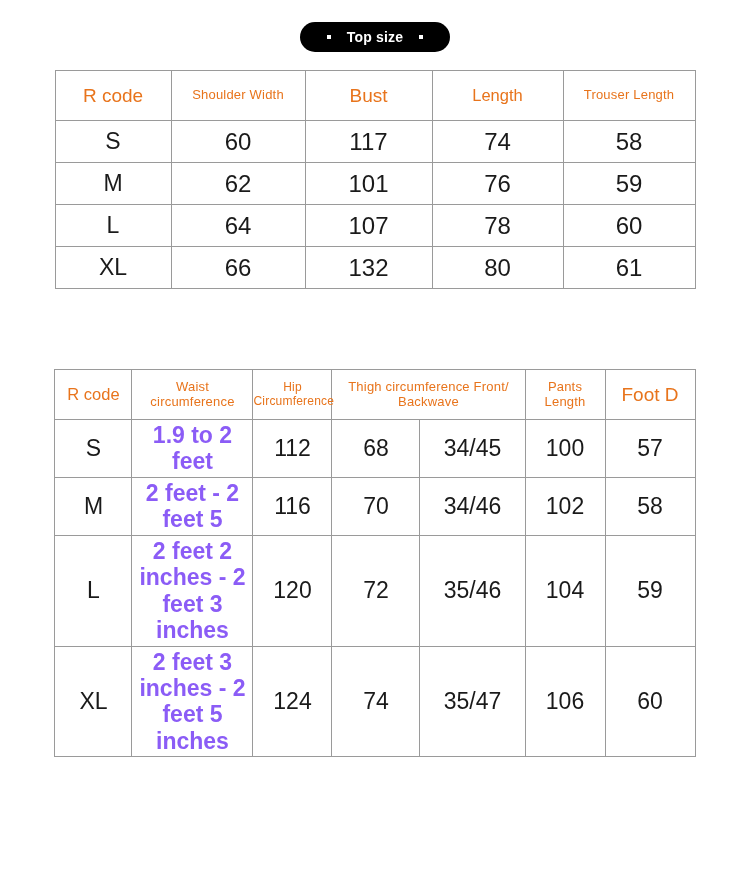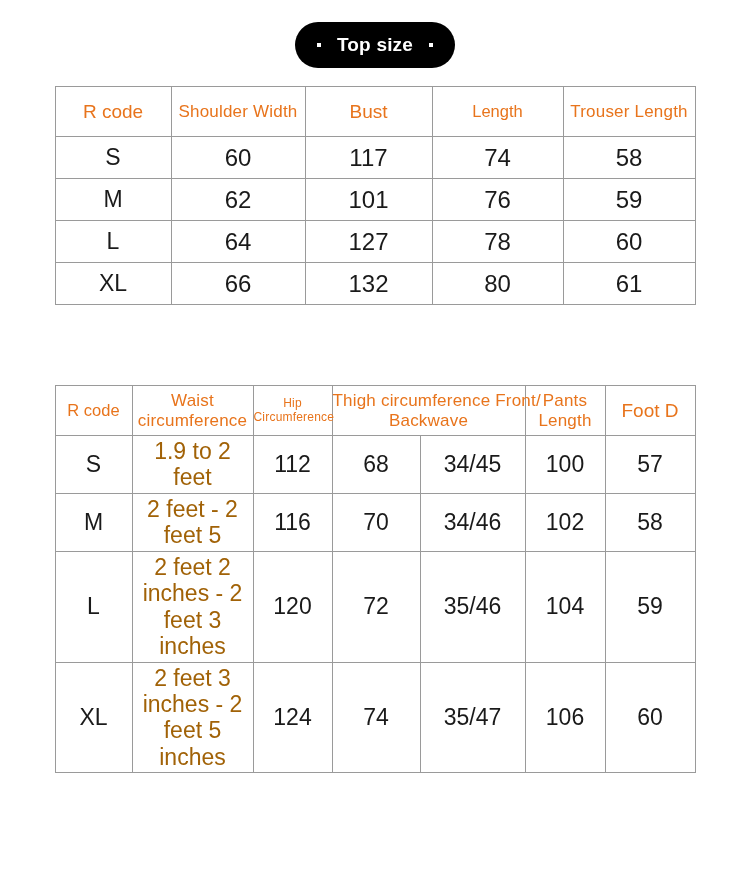--- a/index.html
+++ b/index.html
@@ -26,29 +26,29 @@
   
   .badge-wrap {
     display: flex;
     justify-content: center;
     align-items: center;
   }
   .badge {
     background: #000000;
     color: #ffffff;
     border-radius: 26px;
-    height: 46px;
+    height: 30px;
     min-width: 150px;
     padding: 0 22px;
     display: inline-flex;
     align-items: center;
     justify-content: center;
     gap: 16px;
     font-weight: bold;
-    font-size: 19px;
+    font-size: 14px;
     letter-spacing: 0.2px;
   }
   .badge .dot {
     width: 4px;
     height: 4px;
     background: #ffffff;
     display: inline-block;
     flex: 0 0 auto;
   }
   .badge .badge-text {
@@ -72,40 +72,40 @@
 
   .hdr-cell {
     color: #e8741c;
     font-weight: normal;
     height: 50px;
     line-height: 1.12;
     padding: 2px 4px;
   }
   .hdr-lg { font-size: 19px; }
   .hdr-md { font-size: 16.5px; }
-  .hdr-sm { font-size: 17px; letter-spacing: 0.2px; }
+  .hdr-sm { font-size: 13px; letter-spacing: 0.2px; }
   .hdr-xs { font-size: 12px; letter-spacing: 0.2px; }
   .hdr-left {
     text-align: left;
     padding-left: 10px;
   }
   .hdr-nowrap { white-space: nowrap; overflow: visible; }
 
   
   #top-table { width: 640px; }
   #top-table td { height: 42px; font-size: 24px; color: #1a1a1a; }
   #top-table td.size-code { font-size: 23px; }
 
   
   #trouser-table { width: 640px; }
   #trouser-table td { height: 42px; font-size: 23px; color: #1a1a1a; }
   #trouser-table td.size-code { font-size: 23px; }
   #trouser-table td.waist-cell {
-    font-weight: normal;
-    color: #a16207;
+    font-weight: bold;
+    color: #8b5cf6;
     line-height: 1.15;
     padding: 2px 5px;
   }
   .waist-xl  { font-size: 15.5px; }
   .waist-lg  { font-size: 13px; }
   .waist-md  { font-size: 11.5px; }
 
   .spacer-top    { height: 22px; }
   .spacer-mid1   { height: 18px; }
   .spacer-gap    { height: 62px; }
@@ -159,21 +159,21 @@
         <tr>
           <td class="size-code">M</td>
           <td>62</td>
           <td>101</td>
           <td>76</td>
           <td>59</td>
         </tr>
         <tr>
           <td class="size-code">L</td>
           <td>64</td>
-          <td>127</td>
+          <td>107</td>
           <td>78</td>
           <td>60</td>
         </tr>
         <tr>
           <td class="size-code">XL</td>
           <td>66</td>
           <td>132</td>
           <td>80</td>
           <td>61</td>
         </tr>

